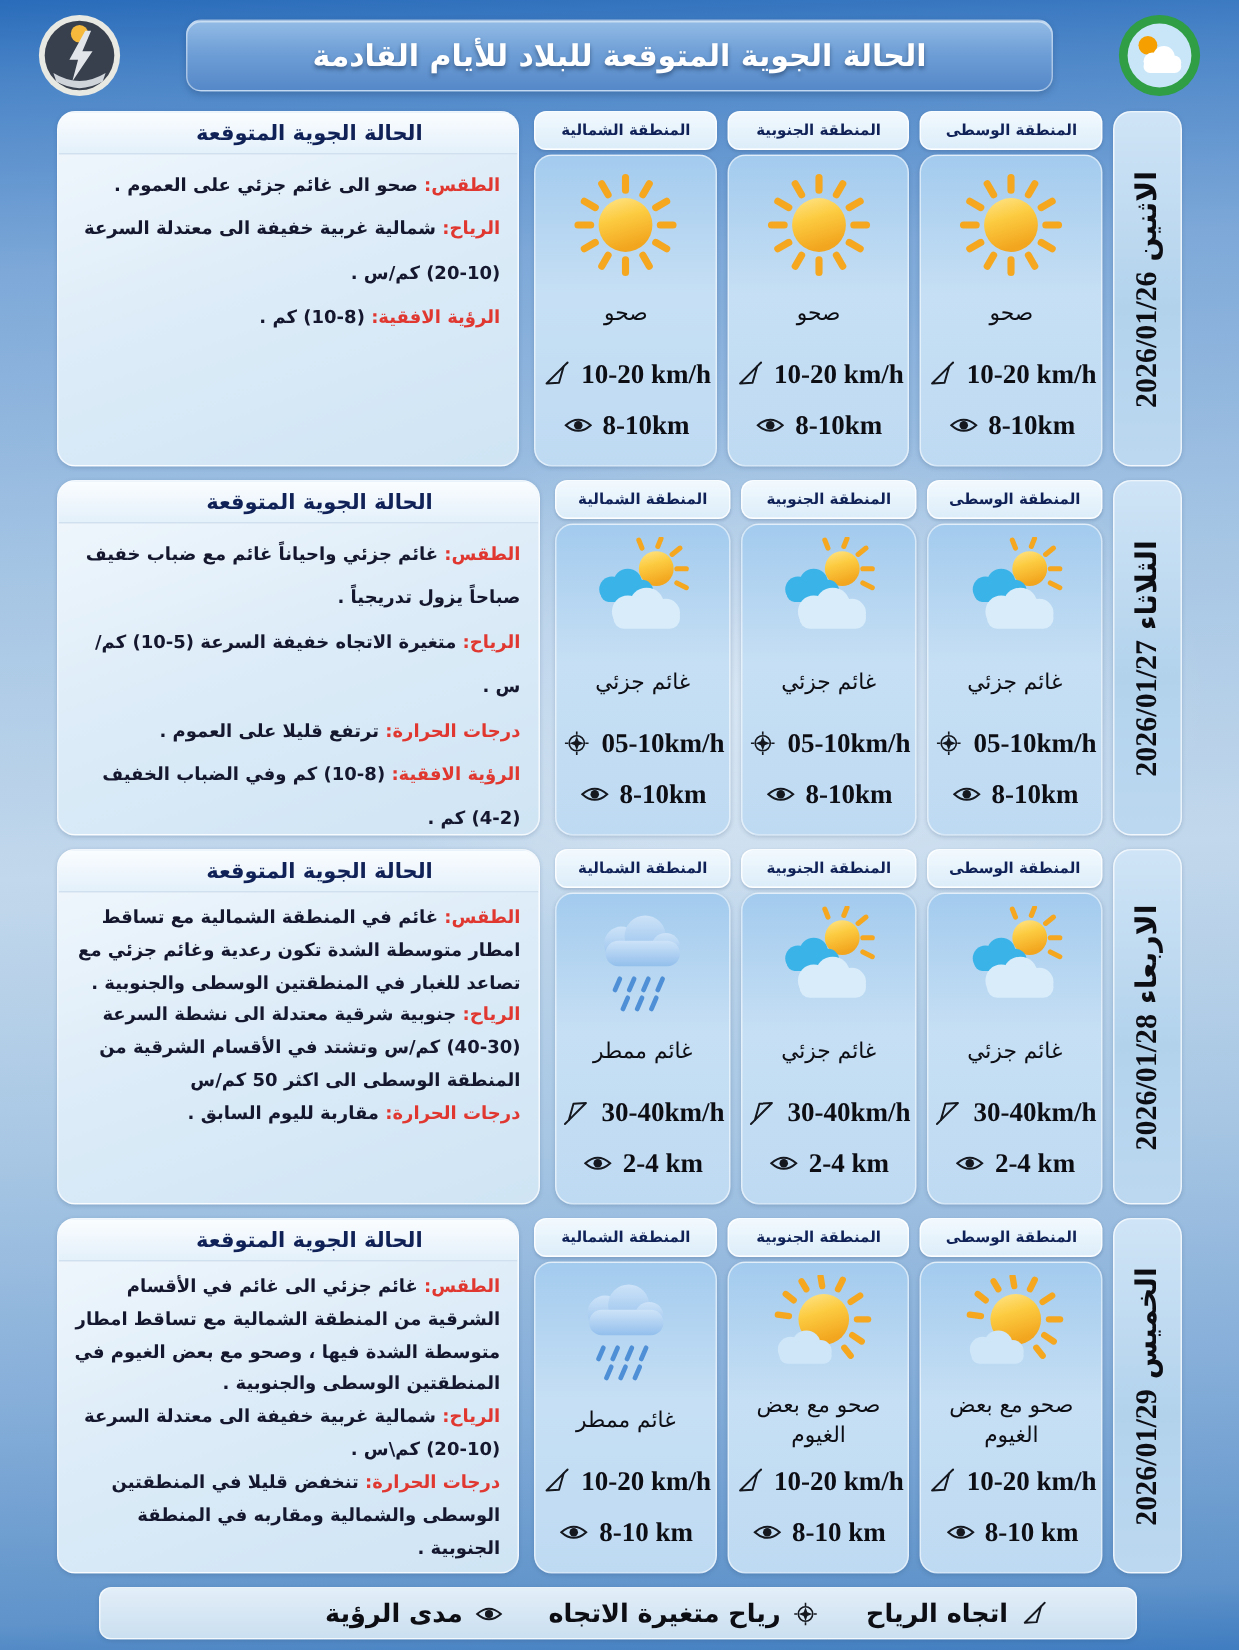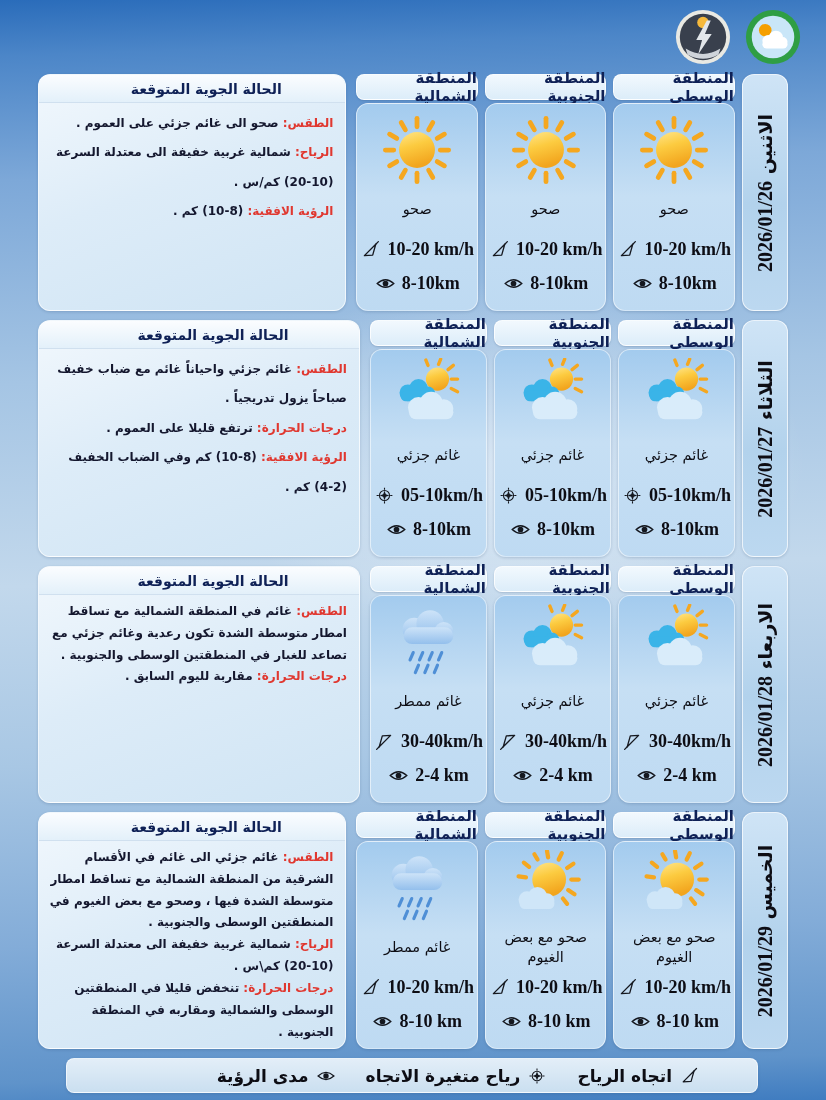--- a/index.html
+++ b/index.html
@@ -37,21 +37,21 @@
     color:#0d0d14;font-weight:bold;font-size:19px;
   }
   .date-rot .dnum{font-family:"Liberation Serif",serif;font-size:20px;letter-spacing:.5px;}
   .region-col{flex:0 0 108px;display:flex;flex-direction:column;}
   .region-col.north{flex:0 0 106px;margin-left:3px;}
   .region-header{
     height:24px;border-radius:8px;margin-bottom:3px;
     background:linear-gradient(180deg,#f2f9fe,#dcedf9);
     border:1px solid rgba(255,255,255,.8);
     display:flex;align-items:center;justify-content:center;
-    color:#0f2156;font-weight:bold;font-size:15px;
+    color:#0f2156;font-weight:bold;font-size:10px;
     box-shadow:0 1px 2px rgba(30,60,100,.2);
   }
   .region-body{
     flex:1;border-radius:12px;
     background:linear-gradient(180deg,#a3cbee 0%,#c6dff4 45%,#bedaf2 100%);
     border:1px solid rgba(255,255,255,.55);
     box-shadow:0 1px 3px rgba(30,60,100,.2);
     display:flex;flex-direction:column;align-items:center;
     padding:8px 3px 10px 3px;box-sizing:border-box;
   }
@@ -106,20 +106,23 @@
         <circle cx="30" cy="30" r="22" fill="#c9e6f8"></circle>
         <circle cx="22" cy="23" r="6.5" fill="#f59f00"></circle>
         <g fill="#ffffff">
           <circle cx="25" cy="34" r="6"></circle>
           <circle cx="33" cy="31" r="7.5"></circle>
           <circle cx="40" cy="35" r="5"></circle>
           <rect x="19" y="33" width="26" height="9" rx="4.5"></rect>
         </g>
       </svg>
   </div>
+  <div class="titlebar">
+    <span>الحالة الجوية المتوقعة للبلاد للأيام القادمة</span>
+  </div>
   <div class="logo">
     <svg viewBox="0 0 60 60">
         <circle cx="30" cy="30" r="28" fill="#e9e9e3"></circle>
         <circle cx="30" cy="30" r="24" fill="#39404d"></circle>
         <circle cx="30" cy="15" r="6" fill="#f6b93b"></circle>
         <path d="M34 13 L23 33 h6 L25 48 L39 27 h-7 L38 13 Z" fill="#e2e6ea"></path>
         <path d="M12 42 q18 11 36 0 l-2 6 q-16 9 -32 0 Z" fill="#cfd4da"></path>
       </svg>
   </div>
 </header>
@@ -457,20 +460,21 @@
             </svg>
           </span>
           <span class="mval">8-10km</span>
         </div>
     </div>
   </div>
   <article class="details">
     <header class="details-header">الحالة الجوية المتوقعة</header>
     <div class="details-body">
       <p><span class="lbl">الطقس:</span> <span>غائم جزئي واحياناً غائم مع ضباب خفيف صباحاً يزول تدريجياً .</span></p>
+      <p><span class="lbl">الرياح:</span> <span>متغيرة الاتجاه خفيفة السرعة (5-10) كم/س .</span></p>
       <p><span class="lbl">درجات الحرارة:</span> <span>ترتفع قليلا على العموم .</span></p>
       <p><span class="lbl">الرؤية الافقية:</span> <span>(8-10) كم وفي الضباب الخفيف (2-4) كم .</span></p>
     </div>
   </article>
 </section>
 
 <section class="row dense">
   <aside class="date-strip">
     <div class="date-rot"><span>الاربعاء</span> <span class="dnum">2026/01/28</span></div>
   </aside>
@@ -630,20 +634,21 @@
             </svg>
           </span>
           <span class="mval">2-4 km</span>
         </div>
     </div>
   </div>
   <article class="details">
     <header class="details-header">الحالة الجوية المتوقعة</header>
     <div class="details-body">
       <p><span class="lbl">الطقس:</span> <span>غائم في المنطقة الشمالية مع تساقط امطار متوسطة الشدة تكون رعدية وغائم جزئي مع تصاعد للغبار في المنطقتين الوسطى والجنوبية .</span></p>
+      <p><span class="lbl">الرياح:</span> <span>جنوبية شرقية معتدلة الى نشطة السرعة (30-40) كم/س وتشتد في الأقسام الشرقية من المنطقة الوسطى الى اكثر 50 كم/س</span></p>
       <p><span class="lbl">درجات الحرارة:</span> <span>مقاربة لليوم السابق  .</span></p>
     </div>
   </article>
 </section>
 
 <section class="row dense">
   <aside class="date-strip">
     <div class="date-rot"><span>الخميس</span> <span class="dnum">2026/01/29</span></div>
   </aside>
   <div class="region-col">

